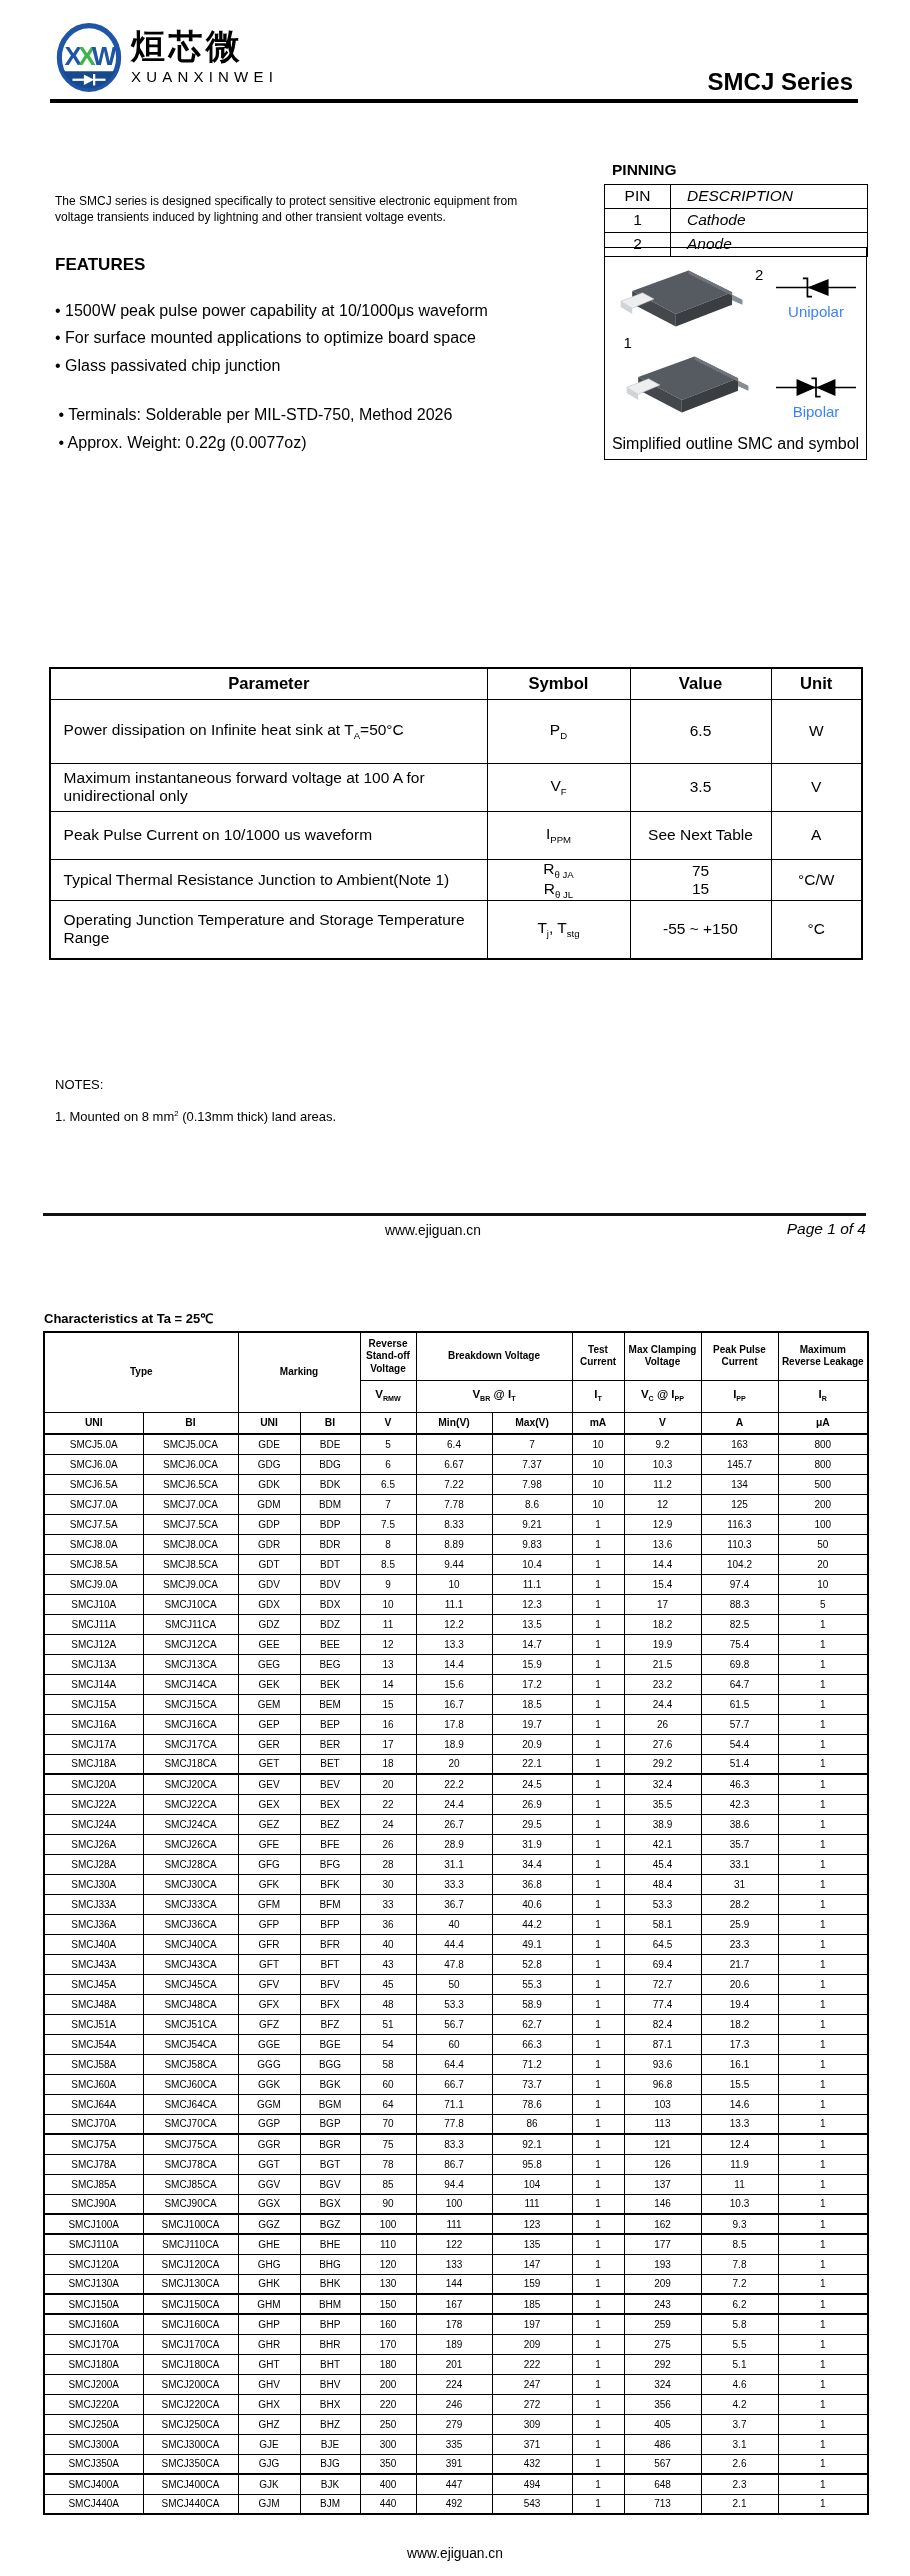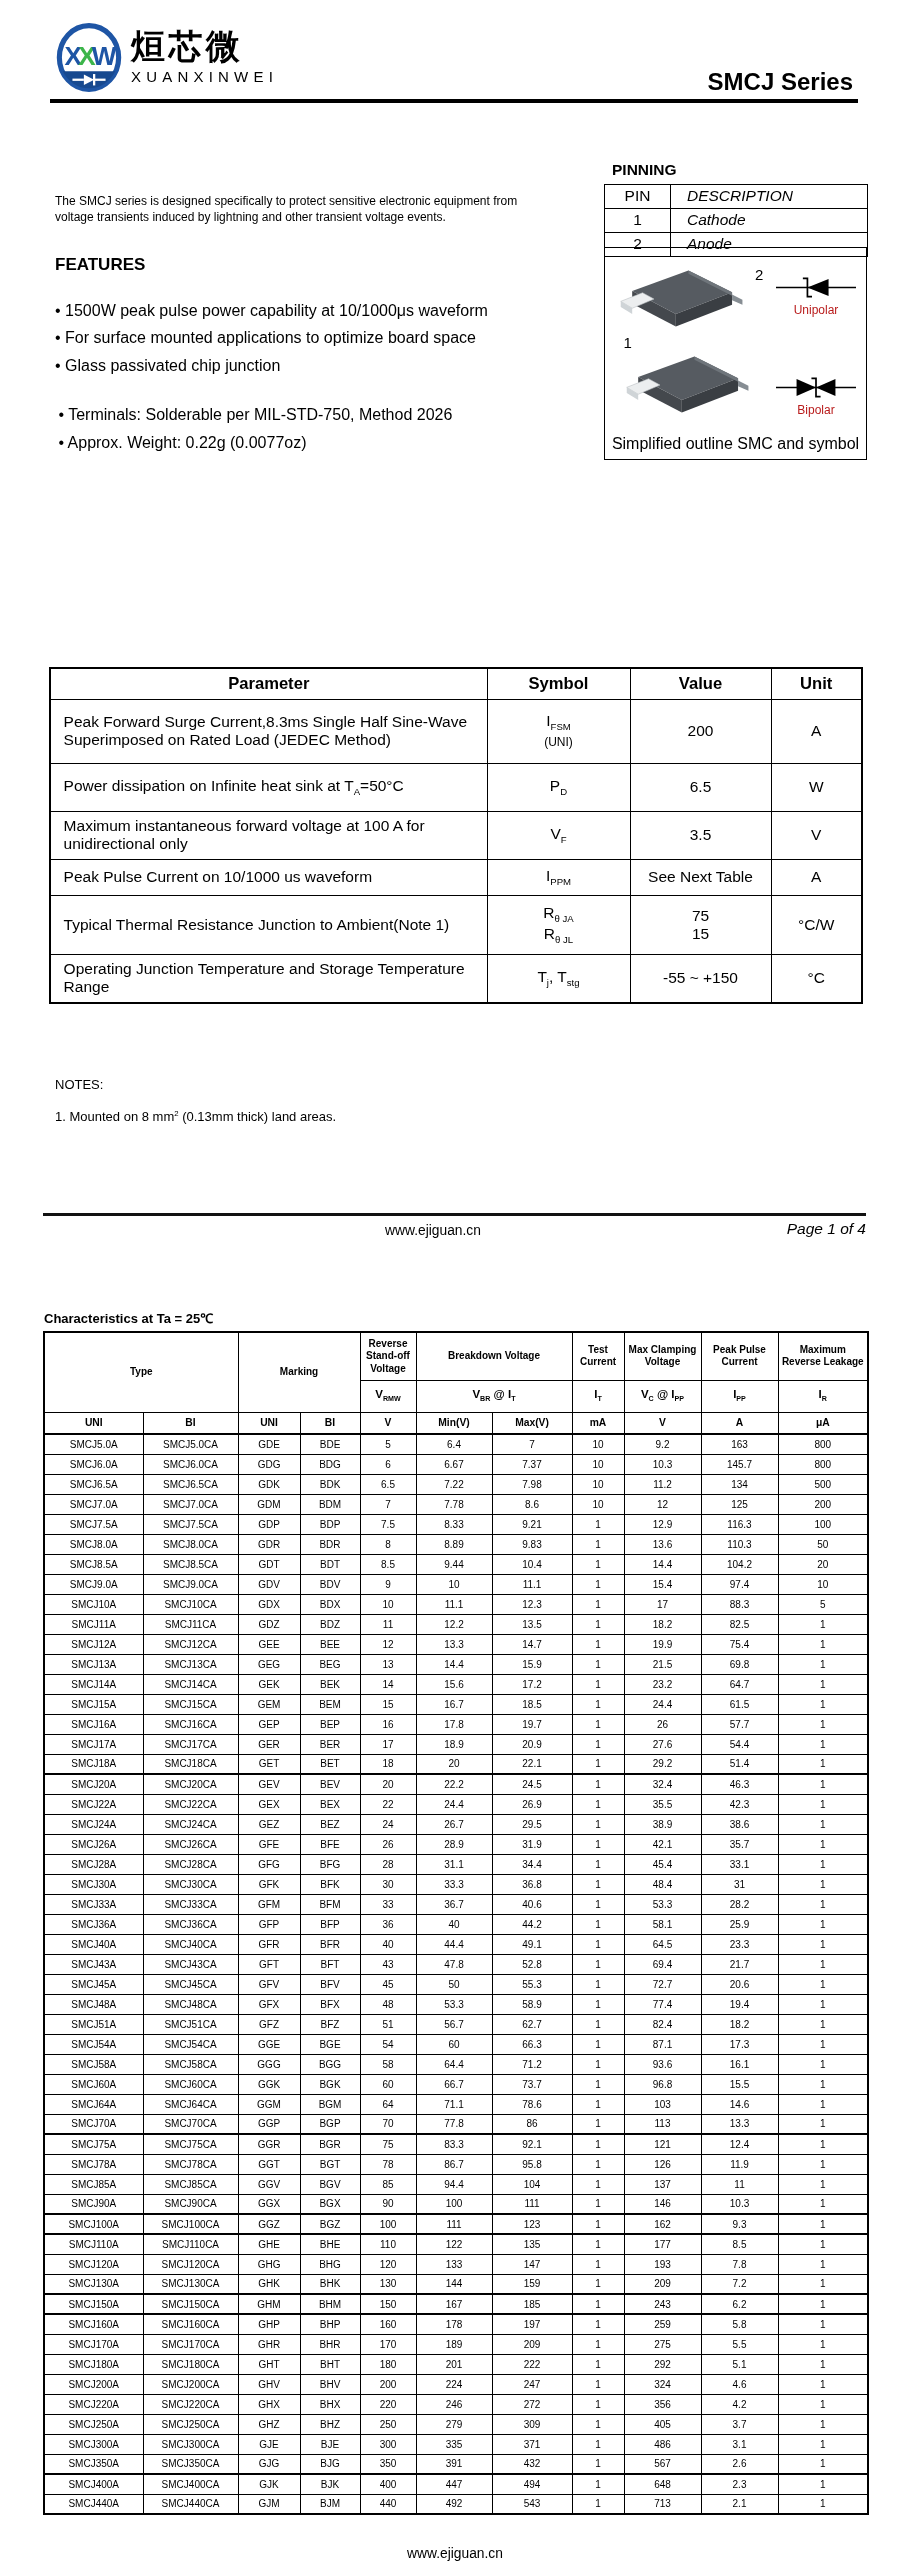--- a/index.html
+++ b/index.html
@@ -34,21 +34,21 @@
   .pin-table { width:100%; border-collapse:collapse; border:1.7px solid #000; }
   .pin-table td { border:1.1px solid #000; font-size:15.5px; color:#000; }
   .pin-table .c-pin { width:66px; text-align:center; height:24px; }
   .pin-table .c-desc { padding-left:16px;font-style:italic; }
 
   
   .outline-box { position:absolute; left:604px; top:247px; width:263px; height:213px; border:1.7px solid #000; }
   .chip { position:absolute; }
   .pin-label { position:absolute; font-size:15px; color:#000; }
   .sym-block { position:absolute; text-align:center; }
-  .sym-label { font-size:12px; color:#b91c1c; margin-top:2.3px; }
+  .sym-label { font-size:15px; color:#3b82f6; margin-top:2.3px; }
   .outline-caption { position:absolute; bottom:5.7px; width:100%; text-align:center; font-size:16px; color:#000; }
 
   
   .param-table { position:absolute; left:49px; top:667px; width:812px; border-collapse:collapse; border:2.3px solid #000; table-layout:fixed; }
   .param-table th, .param-table td { border:1.7px solid #000; color:#000; }
   .param-table th { font-size:16.6px; font-weight:bold; height:31px; }
   .param-table td { font-size:15.5px; text-align:center; }
   .param-table td.p-name { text-align:left; padding-left:12.6px; padding-right:5.7px; }
   .param-table tr:nth-child(1) td { height:59px; }
   .param-table tr:nth-child(2) td { height:64px; }
@@ -201,26 +201,20 @@
       <col style="width:143px">
       <col style="width:141px">
       <col style="width:91px">
     </colgroup>
   <tbody>
       <tr>
     <th>Parameter</th>
     <th>Symbol</th>
     <th>Value</th>
     <th>Unit</th>
-  </tr>
-  <tr>
-    <td class="p-name">Peak Forward Surge Current,8.3ms Single Half Sine-Wave Superimposed on Rated Load (JEDEC Method)</td>
-    <td>I<sub>FSM</sub><br><span class="sym-note">(UNI)</span></td>
-    <td>200</td>
-    <td>A</td>
   </tr>
   <tr>
     <td class="p-name">Power dissipation on Infinite heat sink at T<sub>A</sub>=50°C</td>
     <td>P<sub>D</sub></td>
     <td>6.5</td>
     <td>W</td>
   </tr>
   <tr>
     <td class="p-name">Maximum instantaneous forward voltage at 100 A for unidirectional only</td>
     <td>V<sub>F</sub></td>

